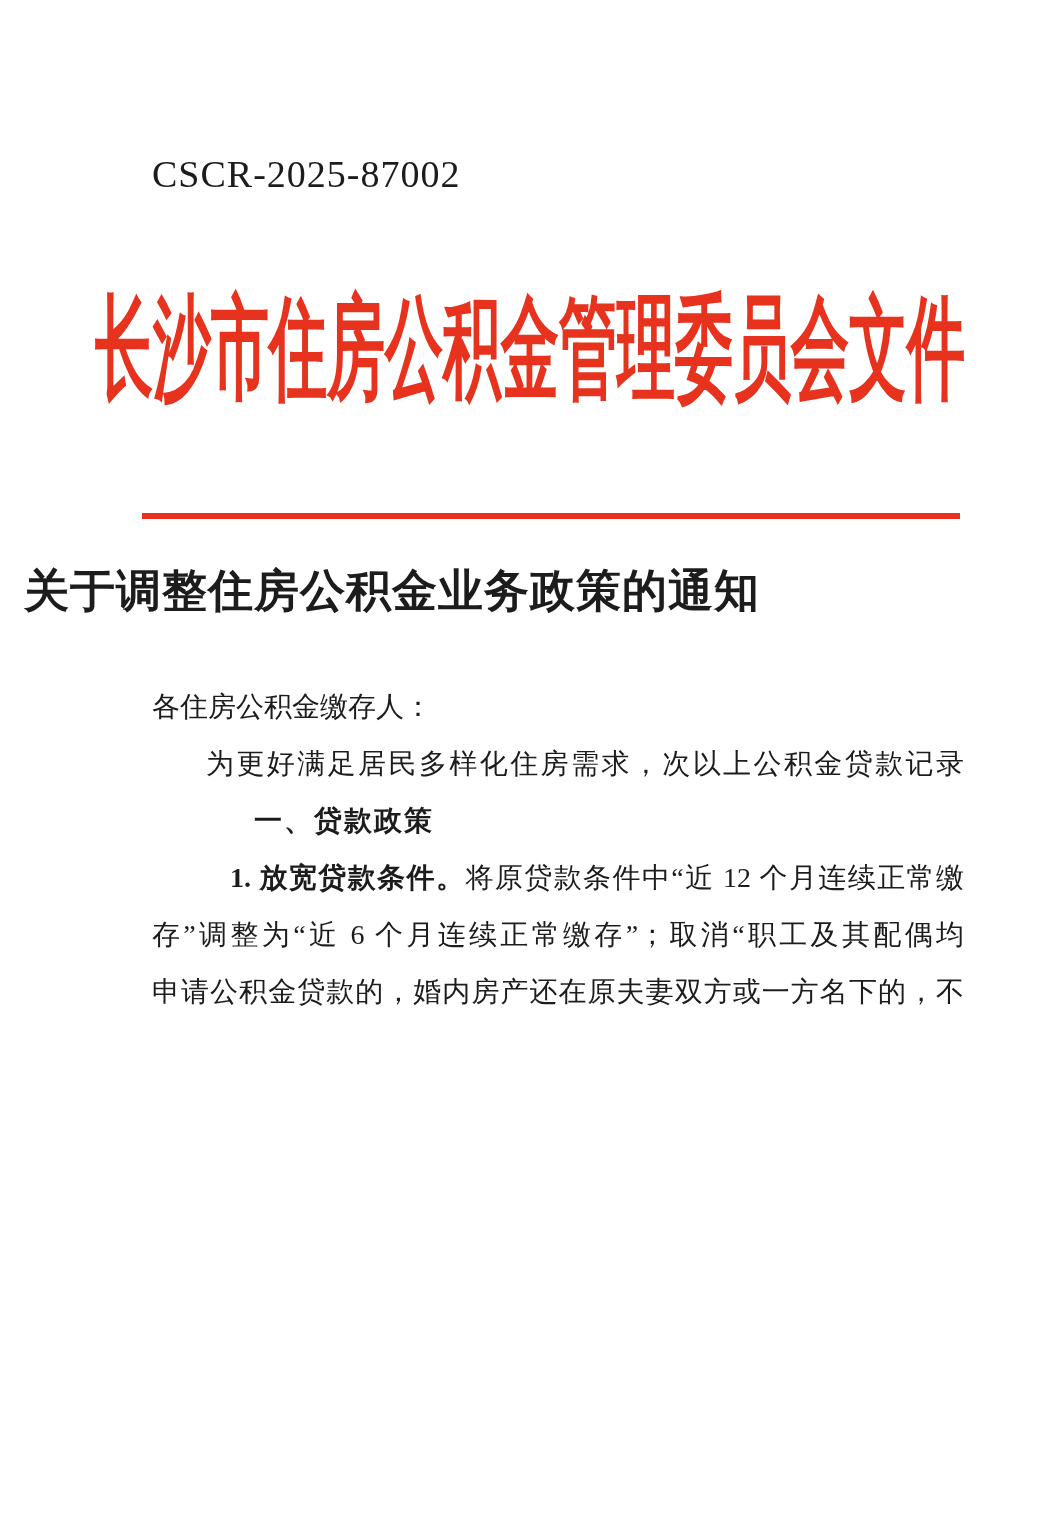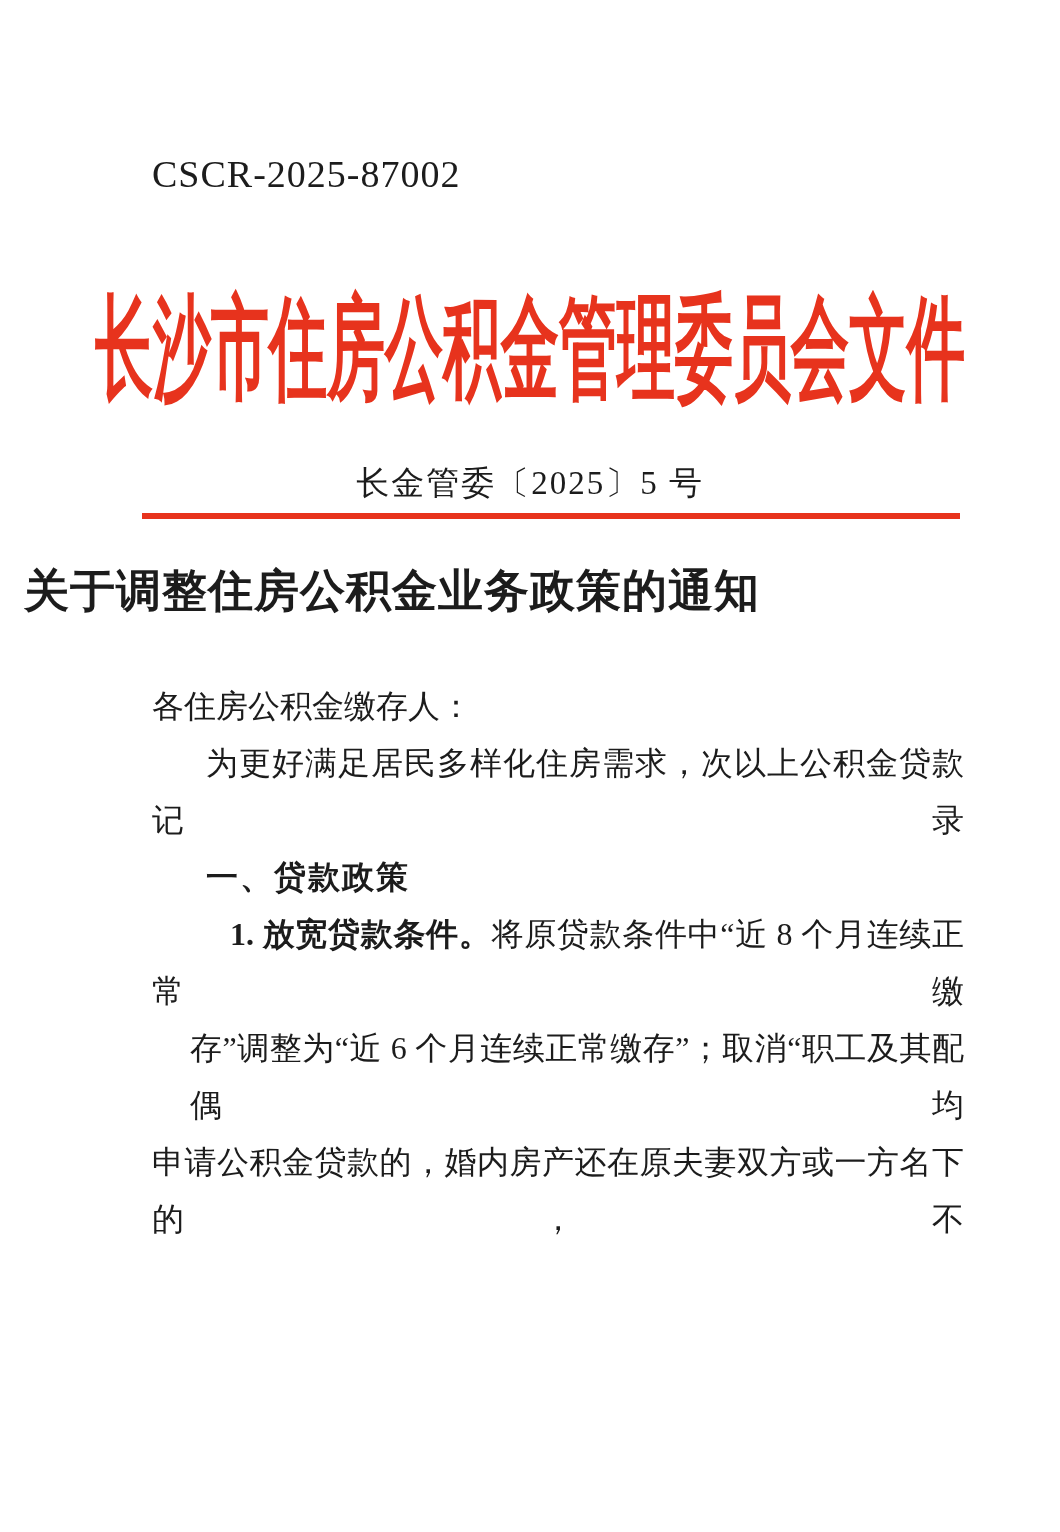--- a/index.html
+++ b/index.html
@@ -62,43 +62,42 @@
     font-weight: bold;
     line-height: 1.15;
     letter-spacing: 1px;
     font-family: "Liberation Serif", serif;
   }
   .document-body {
     position: absolute;
     left: 128px;
     top: 678px;
     width: 812px;
-    font-size: 32px;
+    font-size: 28px;
     line-height: 57px;
   }
   .line { white-space: nowrap; }
   .line.just {
     white-space: normal;
     text-align: justify;
     text-align-last: justify;
   }
   .seg-r { font-family: "Liberation Serif", serif; }
   .seg-b { font-family: "Liberation Serif", serif; font-weight: bold; margin-left: 24px; }
-  .seg-h { font-family: "Liberation Sans", sans-serif; font-weight: bold; letter-spacing: 2px; }
+  .seg-h { font-family: "Liberation Sans", sans-serif; font-weight: bold; letter-spacing: 2px; margin-left: 48px; }
 </style>
 </head>
 <body>
 
 <div class="page">
   <div class="doc-id">CSCR-2025-87002</div>
   <div class="red-title">长沙市住房公积金管理委员会文件</div>
-  <div class="doc-number">长金管委〔2025〕5 号</div>
   <div class="red-line"></div>
   <div class="doc-title">关于调整住房公积金业务政策的通知</div>
   <div class="document-body">
       <div class="line" style="text-indent: 0px;"><span class="seg-r">各住房公积金缴存人：</span></div>
       <div class="line just" style="text-indent: 54px;"><span class="seg-r">为更好满足居民多样化住房需求，次以上公积金贷款记录</span></div>
       <div class="line" style="text-indent: 54px;"><span class="seg-h">一、贷款政策</span></div>
-      <div class="line just" style="text-indent: 54px;"><span class="seg-b">1. 放宽贷款条件。</span><span class="seg-r">将原贷款条件中“近 8 个月连续正常缴</span></div>
-      <div class="line just" style="text-indent: 0px; margin-left: 38px;"><span class="seg-r">存”调整为“近 6 个月连续正常缴存”；取消“职工及其配偶均</span></div>
+      <div class="line just" style="text-indent: 54px;"><span class="seg-b">1. 放宽贷款条件。</span><span class="seg-r">将原贷款条件中“近 12 个月连续正常缴</span></div>
+      <div class="line just" style="text-indent: 0px;"><span class="seg-r">存”调整为“近 6 个月连续正常缴存”；取消“职工及其配偶均</span></div>
       <div class="line just" style="text-indent: 0px;"><span class="seg-r">申请公积金贷款的，婚内房产还在原夫妻双方或一方名下的，不</span></div>
     </div>
 </div>
 
 </body></html>

